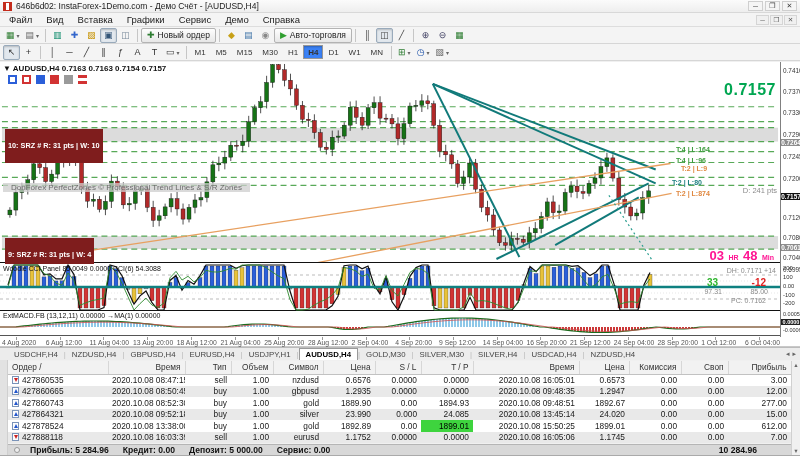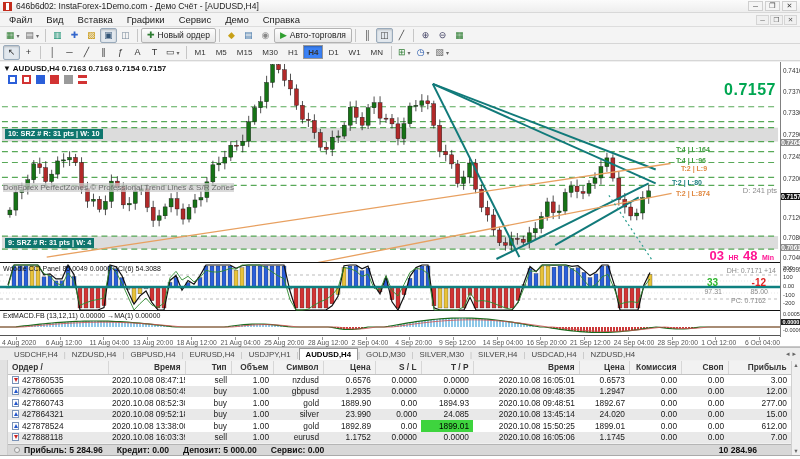--- a/index.html
+++ b/index.html
@@ -27,49 +27,49 @@
   #macd{position:absolute;left:0;top:250px;width:780px;height:24px;border-bottom:1px solid #555;background:#fff}
   #timeaxis{position:absolute;left:0;top:275px;width:800px;height:10px;background:#fff;border-bottom:1px solid #c9c9c9}
   #timeaxis .tl{position:absolute;top:2px;font-size:6.8px;color:#555;white-space:nowrap}
   #timeaxis .tick{position:absolute;top:0;width:1px;height:3px;background:#999}
   #paxis{position:absolute;left:780px;top:0;width:20px;height:275px;background:#fff;border-left:1px solid #808080}
   .pl{position:absolute;left:2px;font-size:6.4px;color:#333;white-space:nowrap}
   .pbadge{position:absolute;left:0;width:20px;font-size:6.4px;color:#fff;text-align:center;font-weight:bold}
   .ohlc{position:absolute;left:3px;top:2px;font-size:8px;color:#111;font-weight:bold}
   .legend{position:absolute;left:8px;top:13px;display:flex;gap:5px}
   .lsq{width:9px;height:9px;border:2px solid}
-  .zlabel{position:absolute;background:#0f766e;color:#fff;font-size:7.3px;font-weight:bold;padding:0 3px;line-height:10px;white-space:nowrap}
-  .wmark{position:absolute;background:rgba(205,205,205,.75);color:#6c6c6c;font-size:8px;padding:0 0;white-space:nowrap}
+  .zlabel{position:absolute;background:#7f1d1d;color:#fff;font-size:7.3px;font-weight:bold;padding:12px 3px;line-height:10px;white-space:nowrap}
+  .wmark{position:absolute;background:rgba(205,205,205,.75);color:#6c6c6c;font-size:8px;padding:0 8px;white-space:nowrap}
   .bigprice{position:absolute;right:24px;top:19px;font-size:16px;color:#00a651;font-weight:bold;letter-spacing:.5px}
   .dlabel{position:absolute;right:23px;top:124px;font-size:7.5px;color:#8a8a8a}
   .ltag{position:absolute;font-size:7px;font-weight:bold;white-space:nowrap}
   .countdown{position:absolute;right:26px;top:184px;color:#f0f;white-space:nowrap}
   .countdown b{font-size:13px;color:#ff1493}
   .countdown i{font-size:7px;color:#ff1493;font-style:normal;font-weight:bold}
   .cciov{position:absolute;font-size:7px;color:#8a8a8a;white-space:nowrap}
   .tabsbar{position:absolute;left:0;top:347px;width:800px;height:13px;background:#ececec;border-top:1px solid #bbb;display:flex;align-items:center;font-size:7.8px;color:#444;padding-left:8px}
   .stab{padding:0 6px;height:13px;display:flex;align-items:center;white-space:nowrap}
   .stab.active{background:#fff;border:1px solid #999;border-bottom:none;font-weight:bold;color:#000}
   .tsep{color:#bbb}
   .tabarrows{margin-left:auto;padding-right:4px;color:#666;font-size:7px;display:flex;gap:3px}
   #terminal{position:absolute;left:0;top:360px;width:800px;height:99px;background:#f0f0f0}
   #terminal .grip{position:absolute;left:0;top:0;width:8px;height:99px;background:#e2e2e2;border-right:1px solid #cfcfcf}
   table.hist{position:absolute;left:8px;top:1px;width:783px;border-collapse:collapse;table-layout:fixed;font-size:8.3px;color:#1a1a1a}
-  table.hist th{font-weight:bold;color:#333;text-align:right;border-right:1px solid #d7d7d7;border-bottom:1px solid #c2c2c2;height:13px;padding:0 4px;background:#f2f2f2;white-space:nowrap}
+  table.hist th{font-weight:normal;color:#333;text-align:right;border-right:1px solid #d7d7d7;border-bottom:1px solid #c2c2c2;height:13px;padding:0 4px;background:#f2f2f2;white-space:nowrap}
   table.hist th:first-child{text-align:left}
   table.hist td{height:11.5px;padding:0 4px;text-align:right;white-space:nowrap;overflow:hidden}
   table.hist td:first-child{text-align:left}
   table.hist tr.r0{background:#fff}
   table.hist tr.r1{background:#e9e9e9}
   td.tpgreen{background:#3ed43e;color:#000}
   .ordicon{display:inline-block;width:7px;height:8px;background:#fdfdfd;border:1px solid #7a93b8;position:relative;vertical-align:-1px;margin-right:3px}
   .ordicon i{position:absolute;left:1px;bottom:1px;width:0;height:0;border-style:solid}
   .ordicon.buy i{border-width:0 2px 4px 2px;border-color:transparent transparent #2255cc transparent}
   .ordicon.sell i{border-width:4px 2px 0 2px;border-color:#cc2222 transparent transparent transparent}
-  .sumbar{position:absolute;left:8px;top:84px;width:783px;height:11px;background:#d8d8d8;border-top:1px solid #b5b5b5;display:flex;align-items:center;font-size:8.6px;font-weight:bold;color:#111;gap:4px;padding:0 6px}
+  .sumbar{position:absolute;left:8px;top:84px;width:783px;height:11px;background:#d8d8d8;border-top:1px solid #b5b5b5;display:flex;align-items:center;font-size:8.6px;font-weight:bold;color:#111;gap:10px;padding:0 6px}
   .sumbar .dot{width:6px;height:6px;border:1px solid #999;border-radius:50%;background:#eee}
   .sumtotal{margin-left:auto;padding-right:28px}
   .botstrip{position:absolute;left:0;top:95px;width:800px;height:4px;background:#fff;border-top:1px solid #aaa}
   .vscroll{position:absolute;right:0;top:1px;width:9px;height:94px;background:#f0f0f0;border-left:1px solid #d0d0d0;font-size:5.5px;color:#666;display:flex;flex-direction:column;justify-content:space-between;align-items:center;padding:1px 0}
 </style>
 </head>
 <body>
 
 <div class="titlebar">
   <span class="appicon"></span>

